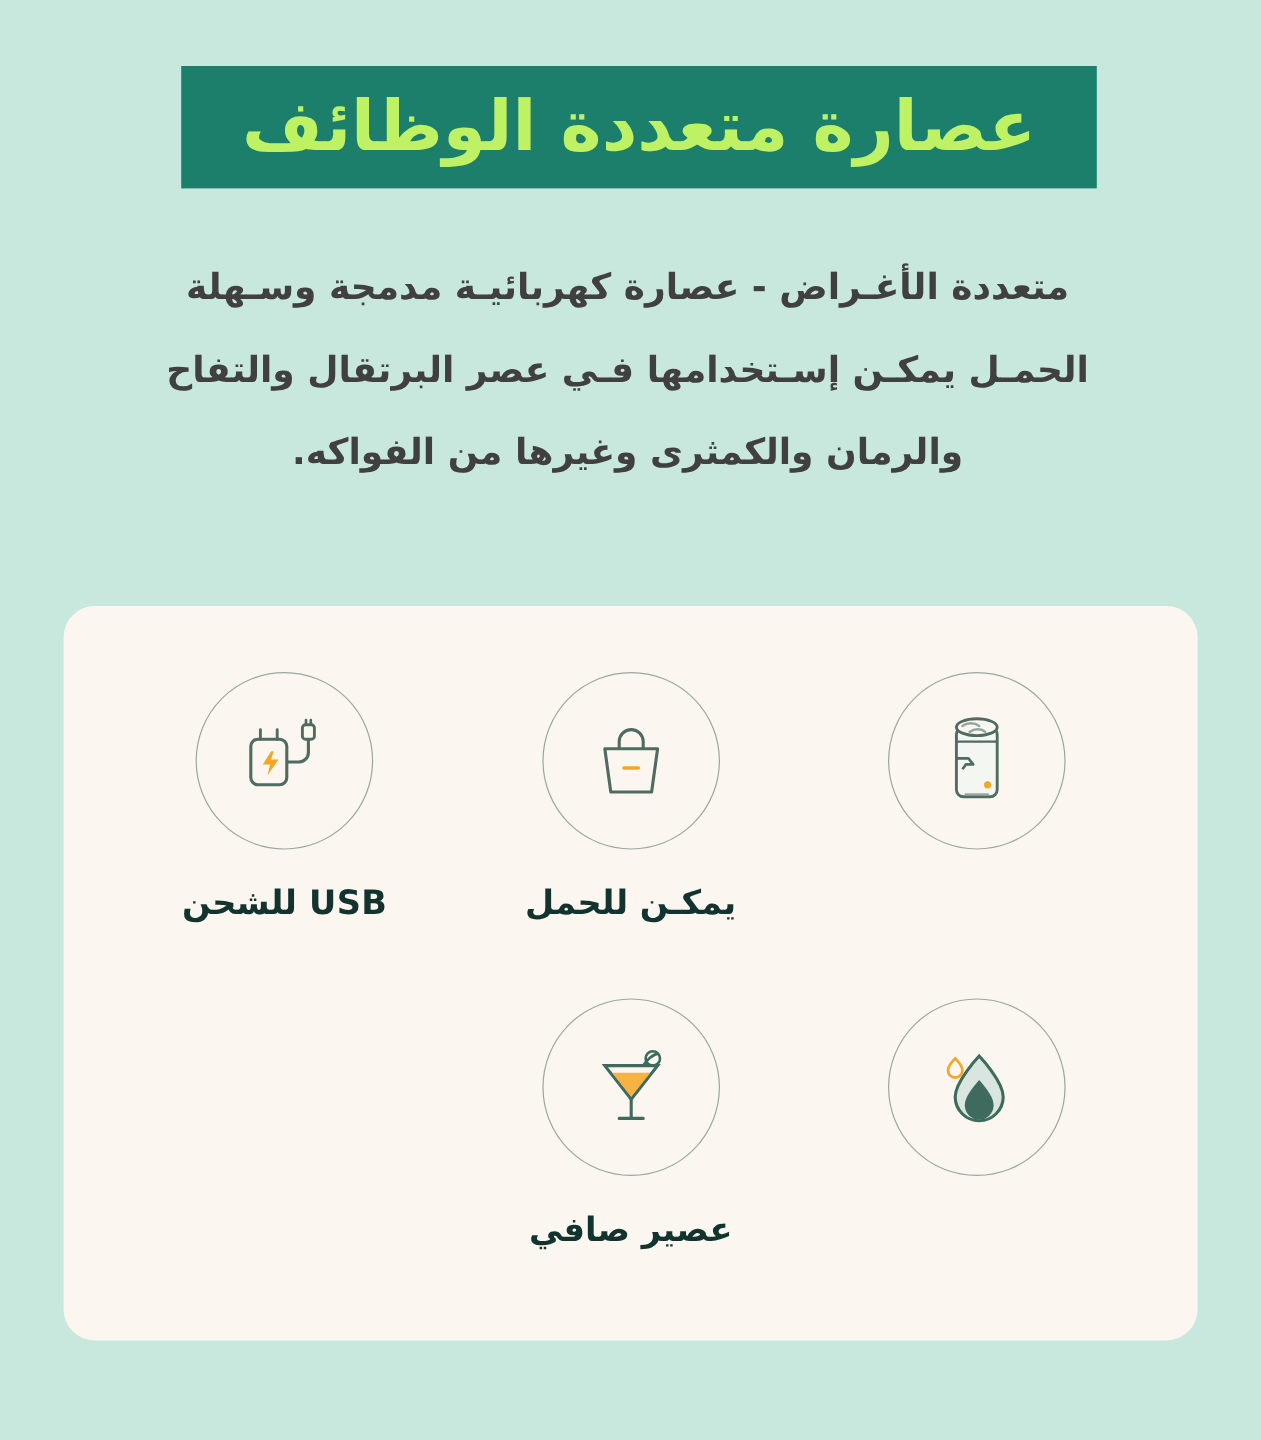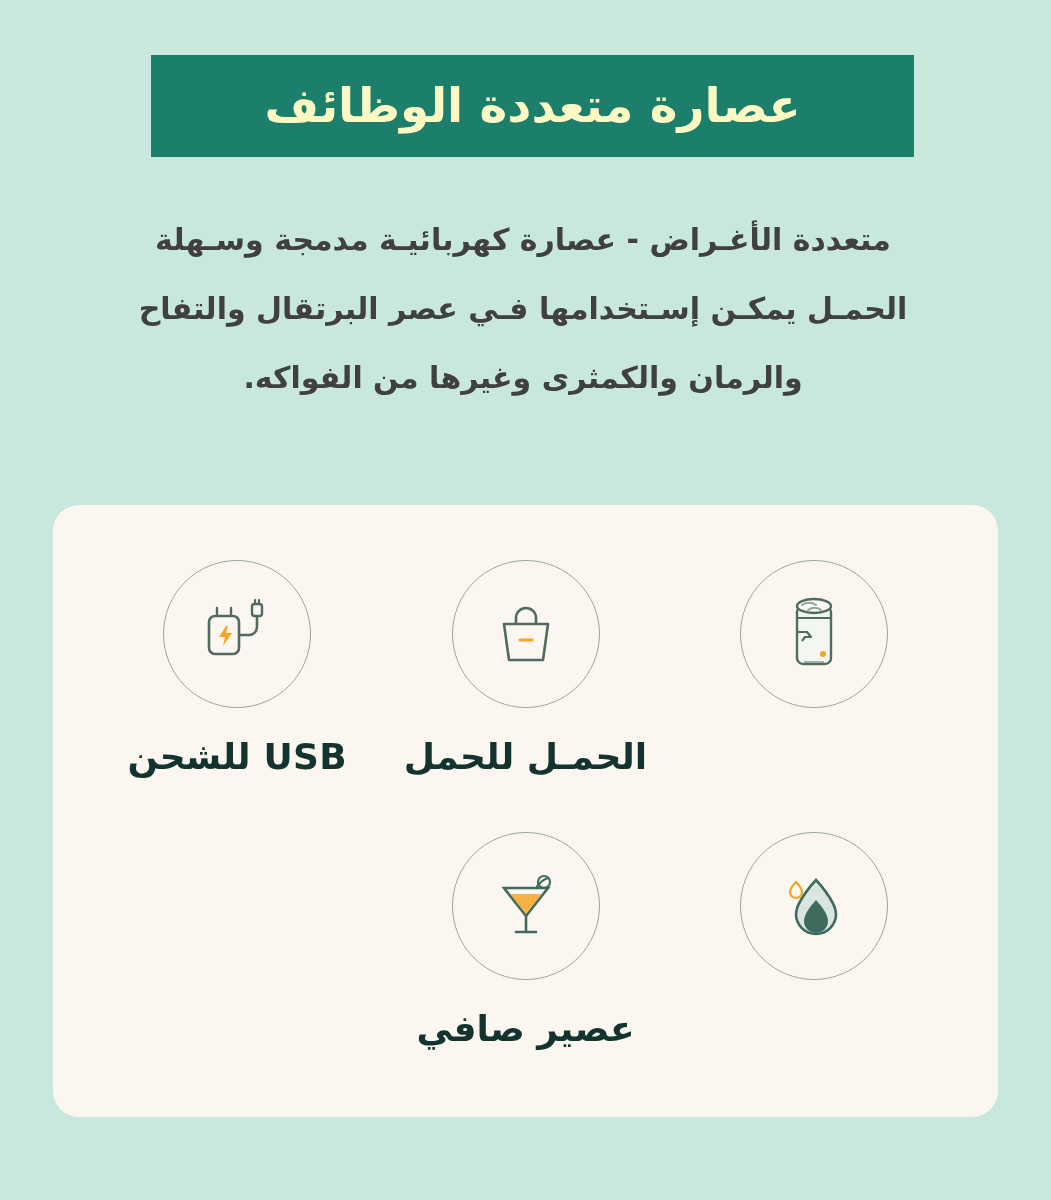--- a/index.html
+++ b/index.html
@@ -30,22 +30,22 @@
     top: 55px;
     width: 763px;
     height: 102px;
     background: #1c7f6c;
     display: flex;
     align-items: center;
     justify-content: center;
   }
 
   .title-banner .title-text {
-    color: #fef9c3;
-    font-size: 47px;
+    color: #bef264;
+    font-size: 58px;
     font-weight: bold;
     letter-spacing: 0px;
     line-height: 1.1;
     direction: rtl;
     text-align: right;
     font-family: "DejaVu Sans", sans-serif;
   }
 
   
   .intro {
@@ -97,21 +97,21 @@
     border-radius: 50%;
     border: 1.6px solid #9aa7a0;
     display: flex;
     align-items: center;
     justify-content: center;
     background: transparent;
   }
 
   .feature-label {
     margin-top: 28px;
-    font-size: 36px;
+    font-size: 28px;
     font-weight: bold;
     color: #13332e;
     direction: rtl;
     text-align: center;
     letter-spacing: 0.3px;
   }
 
   .feature.row2 .icon-circle { margin-top: 8px; }
 
   svg { display: block; }
@@ -150,21 +150,21 @@
       <div class="feature">
         <div class="icon-circle">
           <span>
             <svg width="80" height="80" viewBox="0 0 80 80" fill="none">
               <path d="M18 30h44l-5 36H23L18 30z" stroke="#4f6b62" stroke-width="2.6" stroke-linejoin="round" fill="none"></path>
               <path d="M30 30v-6a10 10 0 0 1 20 0v6" stroke="#4f6b62" stroke-width="2.6" fill="none"></path>
               <path d="M34 46h12" stroke="#f5a623" stroke-width="3" stroke-linecap="round"></path>
             </svg>
           </span>
         </div>
-        <div class="feature-label">الحمـل للحمل</div>
+        <div class="feature-label">يمكـن للحمل</div>
       </div>
 
       <div class="feature">
         <div class="icon-circle">
           <span>
             <svg width="84" height="80" viewBox="0 0 84 80" fill="none">
               <rect x="14" y="22" width="30" height="38" rx="6" stroke="#4f6b62" stroke-width="2.6" fill="none"></rect>
               <path d="M22 22v-8M36 22v-8" stroke="#4f6b62" stroke-width="2.4" stroke-linecap="round"></path>
               <path d="M31 32l-7 11h6l-2 9 9-13h-6l2-7z" fill="#f5a623"></path>
               <path d="M44 41h10a8 8 0 0 0 8-8V22" stroke="#4f6b62" stroke-width="2.6" fill="none"></path>

